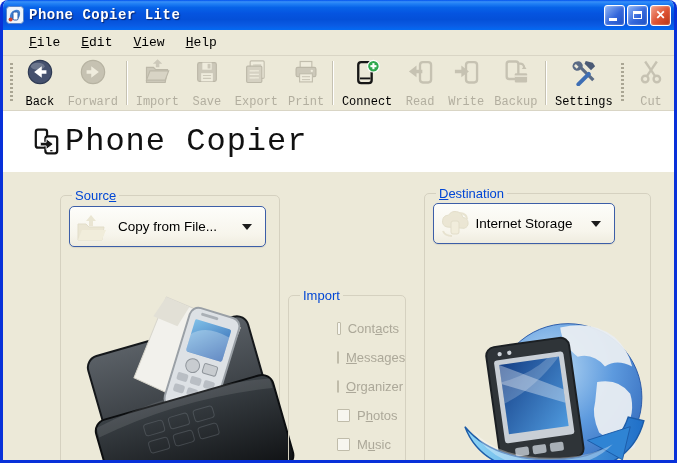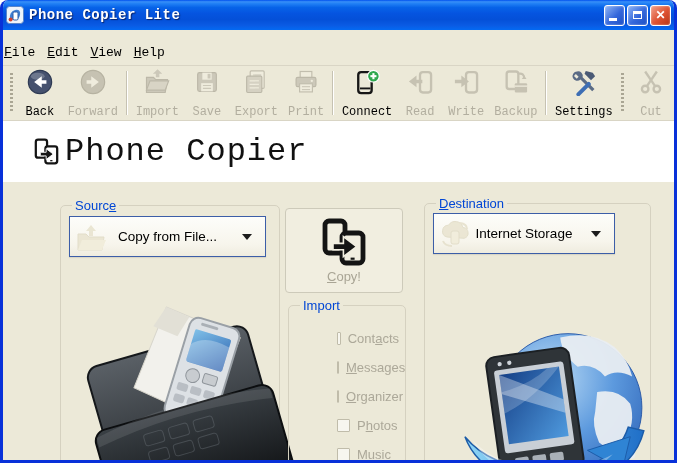--- a/index.html
+++ b/index.html
@@ -4,39 +4,39 @@
 <style>
   * { margin:0; padding:0; box-sizing:border-box; }
   html,body { width:677px; height:463px; background:#fff; overflow:hidden;
     font-family:"Liberation Sans", sans-serif; }
 
   .window { width:677px; height:463px; position:relative;
     border-left:3px solid #0831D9; border-right:3px solid #0831D9; border-bottom:3px solid #0831D9;
     border-radius:8px 8px 0 0; background:#ECE9D8; overflow:hidden; }
 
   
-  .titlebar { height:30px; margin:-0px -3px 10px -3px; position:relative;
+  .titlebar { height:30px; margin:-0px -3px 0 -3px; position:relative;
     border-radius:7px 7px 0 0;
     background:linear-gradient(180deg,#0050EE 0%,#3890F8 6%,#2180F5 12%,#0763E8 25%,#0554E0 45%,#0450D8 65%,#0A5BE4 85%,#036AF3 100%);
     display:flex; align-items:center; padding:0 6px; }
   .app-icon { width:18px; height:18px; margin-right:5px; flex:0 0 auto; }
   .title-text { color:#fff; font-family:"Liberation Mono", monospace; font-weight:bold;
     font-size:14px; text-shadow:1px 1px 1px #0a246a; letter-spacing:0.5px; }
   .winbtns { margin-left:auto; display:flex; gap:2px; }
   .winbtn { width:21px; height:21px; border-radius:3px; border:1px solid #fff;
     display:flex; align-items:center; justify-content:center; position:relative;
     background:linear-gradient(135deg,#8FB5F5 0%,#3467DB 55%,#1D4FC4 100%);
     box-shadow:inset 0 0 2px rgba(255,255,255,.6); }
   .winbtn.close { background:linear-gradient(135deg,#F2A088 0%,#DD5132 55%,#B63315 100%);
     color:#fff; font-weight:bold; font-size:12px; font-family:"Liberation Sans",sans-serif; }
   .glyph-min { position:absolute; left:4px; bottom:4px; width:8px; height:3px; background:#fff; }
   .glyph-max { width:9px; height:8px; border:1px solid #fff; border-top:3px solid #fff; }
 
   
-  .menubar { height:25px; display:flex; align-items:center; padding-left:1px; gap:12px;
+  .menubar { height:25px; display:flex; align-items:center; padding-left:26px; gap:21px;
     font-family:"Liberation Mono", monospace; font-size:13px; color:#000; }
   .menu-item { cursor:default; }
 
   
   .toolbar { height:56px; display:flex; align-items:center; padding-left:3px;
     border-top:1px solid #d9d5c5; border-bottom:1px solid #d9d5c5; }
   .gripper { width:3px; height:40px; margin:0 4px;
     background:repeating-linear-gradient(180deg,#aaa694 0 2px, transparent 2px 4px); }
   .tb-sep { width:2px; height:44px; margin:0 3px;
     background:linear-gradient(90deg,#c6c2b2 0 1px,#ffffff 1px 2px); }
@@ -57,21 +57,21 @@
   .main { position:relative; height:288px; overflow:hidden; }
 
   .groupbox { position:absolute; border:1px solid #d5d1c0; border-radius:5px; }
   .legend { position:absolute; top:-8px; left:11px; background:#ECE9D8; padding:0 3px;
     font-size:13px; color:#0046D5; }
 
   .grp-source { left:57px; top:23px; width:220px; height:280px; }
   .grp-dest   { left:421px; top:21px; width:227px; height:280px; }
   .grp-content{ left:285px; top:123px; width:118px; height:180px; }
 
-  .dropdown { position:absolute; height:41px; border:1px solid #3c5ea8; border-radius:0;
+  .dropdown { position:absolute; height:41px; border:1px solid #3c5ea8; border-radius:5px;
     background:linear-gradient(180deg,#fdfdfa 0%,#f7f5ec 70%,#efecdf 100%);
     display:flex; align-items:center; justify-content:center;
     box-shadow:0 1px 1px rgba(0,0,0,.08); }
   .dd-source { left:8px; top:10px; width:197px; }
   .dd-dest   { left:8px; top:9px;  width:182px; }
   .dd-text { font-size:13.5px; color:#000; }
   .dd-arrow { position:absolute; right:13px; top:17px; width:0; height:0;
     border-left:5px solid transparent; border-right:5px solid transparent;
     border-top:6px solid #1c1c1c; }
   .dd-watermark { position:absolute; left:5px; top:5px; width:32px; height:30px; opacity:.9; }
@@ -324,29 +324,20 @@
             <rect x="108" y="128" width="20" height="12" rx="3"></rect>
             <rect x="56" y="146" width="20" height="12" rx="3"></rect>
             <rect x="82" y="146" width="20" height="12" rx="3"></rect>
             <rect x="108" y="146" width="20" height="12" rx="3"></rect>
           </g>
           <path d="M10 118 q90 -18 182 0 v10 q-92 -16 -182 0 z" fill="#ffffff" opacity="0.10"></path>
         </g>
       </svg>
     </div>
 
-    <div class="copy-btn">
-      <svg class="copy-ico" viewBox="0 0 24 24">
-        <rect x="2.5" y="1.5" width="10" height="16" rx="2" fill="none" stroke="#141414" stroke-width="2.4"></rect>
-        <rect x="11" y="7.5" width="10.5" height="15" rx="2" fill="#f1eee0" stroke="#141414" stroke-width="2.4"></rect>
-        <path d="M6.5 12.7 h5.2 v-3.4 l6.6 5 -6.6 5 v-3.4 h-5.2 z" fill="#141414" stroke="#f1eee0" stroke-width="0.8"></path>
-        <rect x="15.3" y="19.8" width="2" height="1.1" fill="#141414"></rect>
-      </svg>
-      <span class="copy-label"><u>C</u>opy!</span>
-    </div>
 
     <div class="groupbox grp-content">
       <span class="legend">Import</span>
       <div class="cb-rows">
         <div class="cb-row">
           <span class="cb-box"></span>
           <span class="cb-label">Cont<u>a</u>cts</span>
         </div>
         <div class="cb-row">
           <span class="cb-box"></span>

